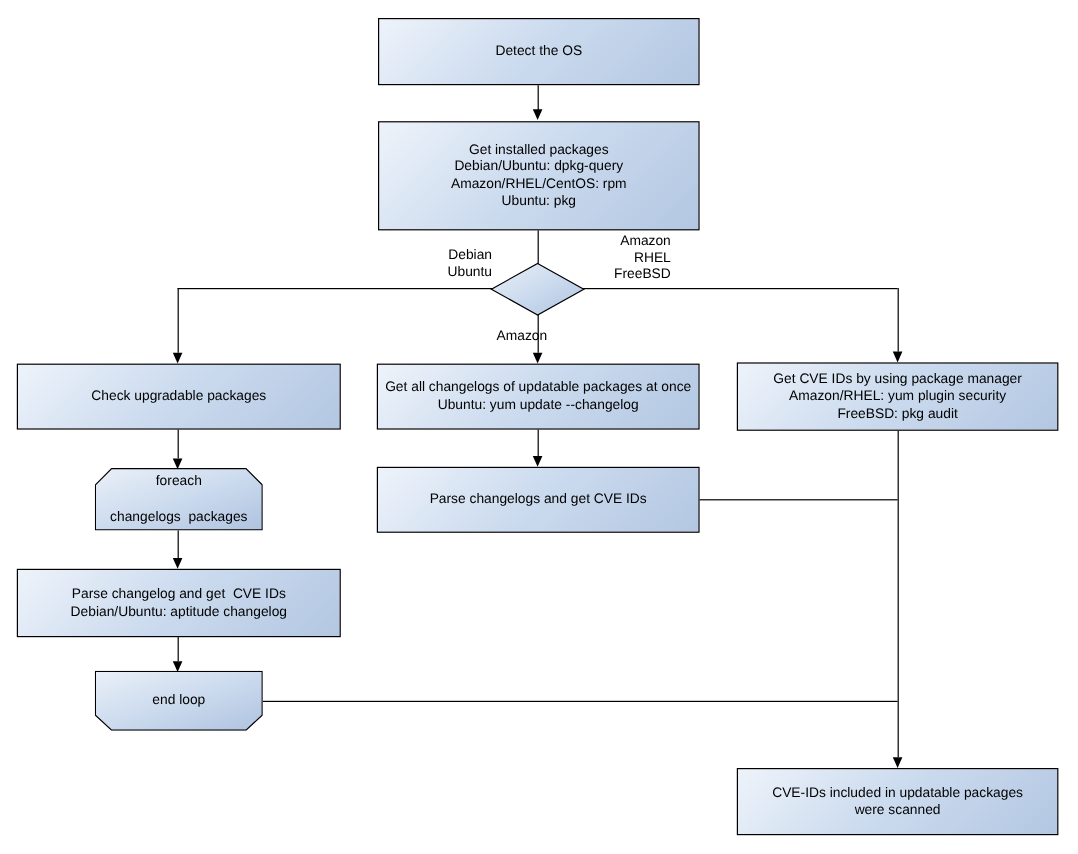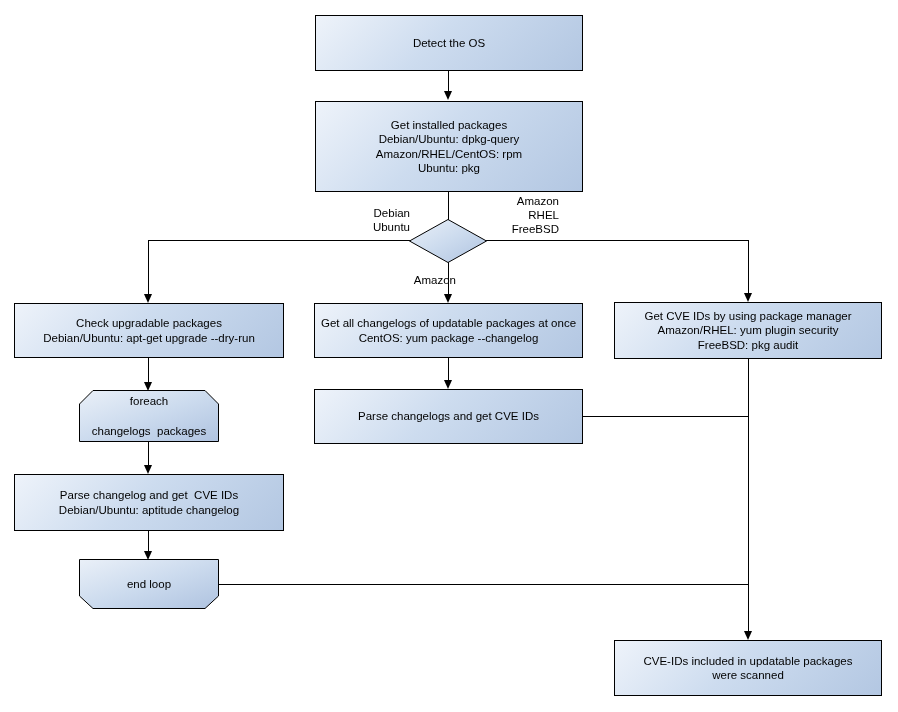--- a/index.html
+++ b/index.html
@@ -108,21 +108,20 @@
   </div>
 
   <div class="shape" style="left:408px;top:218px;width:80px;height:46px">
     <svg width="80" height="46">
       <polygon points="40,1.5 78.5,23 40,44.5 1.5,23" fill="url(#nodegrad)" stroke="#000" stroke-width="1"></polygon>
     </svg>
   </div>
 
   <div class="node" style="left:14px;top:303px;width:268px;height:53px">
     <div class="ln">Check upgradable packages</div>
-    <div class="ln">Debian/Ubuntu: apt-get upgrade --dry-run</div>
   </div>
 
   <div class="shape" style="left:79px;top:390px;width:140px;height:52px">
     <svg width="140" height="52">
       <polygon points="0.5,14 14,0.5 126,0.5 139.5,14 139.5,51.5 0.5,51.5" fill="url(#nodegrad)" stroke="#000" stroke-width="1"></polygon>
     </svg>
     <div class="txt">
       <div class="ln">foreach</div>
       <div class="ln">changelogs  packages</div>
     </div>
@@ -137,21 +136,21 @@
     <svg width="140" height="50">
       <polygon points="0.5,0.5 139.5,0.5 139.5,37 126,49.5 14,49.5 0.5,37" fill="url(#nodegrad)" stroke="#000" stroke-width="1"></polygon>
     </svg>
     <div class="txt">
       <div class="ln">end loop</div>
     </div>
   </div>
 
   <div class="node" style="left:314px;top:303px;width:267px;height:53px">
     <div class="ln">Get all changelogs of updatable packages at once</div>
-    <div class="ln">CentOS: yum package --changelog</div>
+    <div class="ln">Ubuntu: yum update --changelog</div>
   </div>
 
   <div class="node" style="left:314px;top:389px;width:267px;height:53px">
     <div class="ln">Parse changelogs and get CVE IDs</div>
   </div>
 
   <div class="node" style="left:614px;top:640px;width:266px;height:54px">
     <div class="ln">CVE-IDs included in updatable packages</div>
     <div class="ln">were scanned</div>
   </div>

